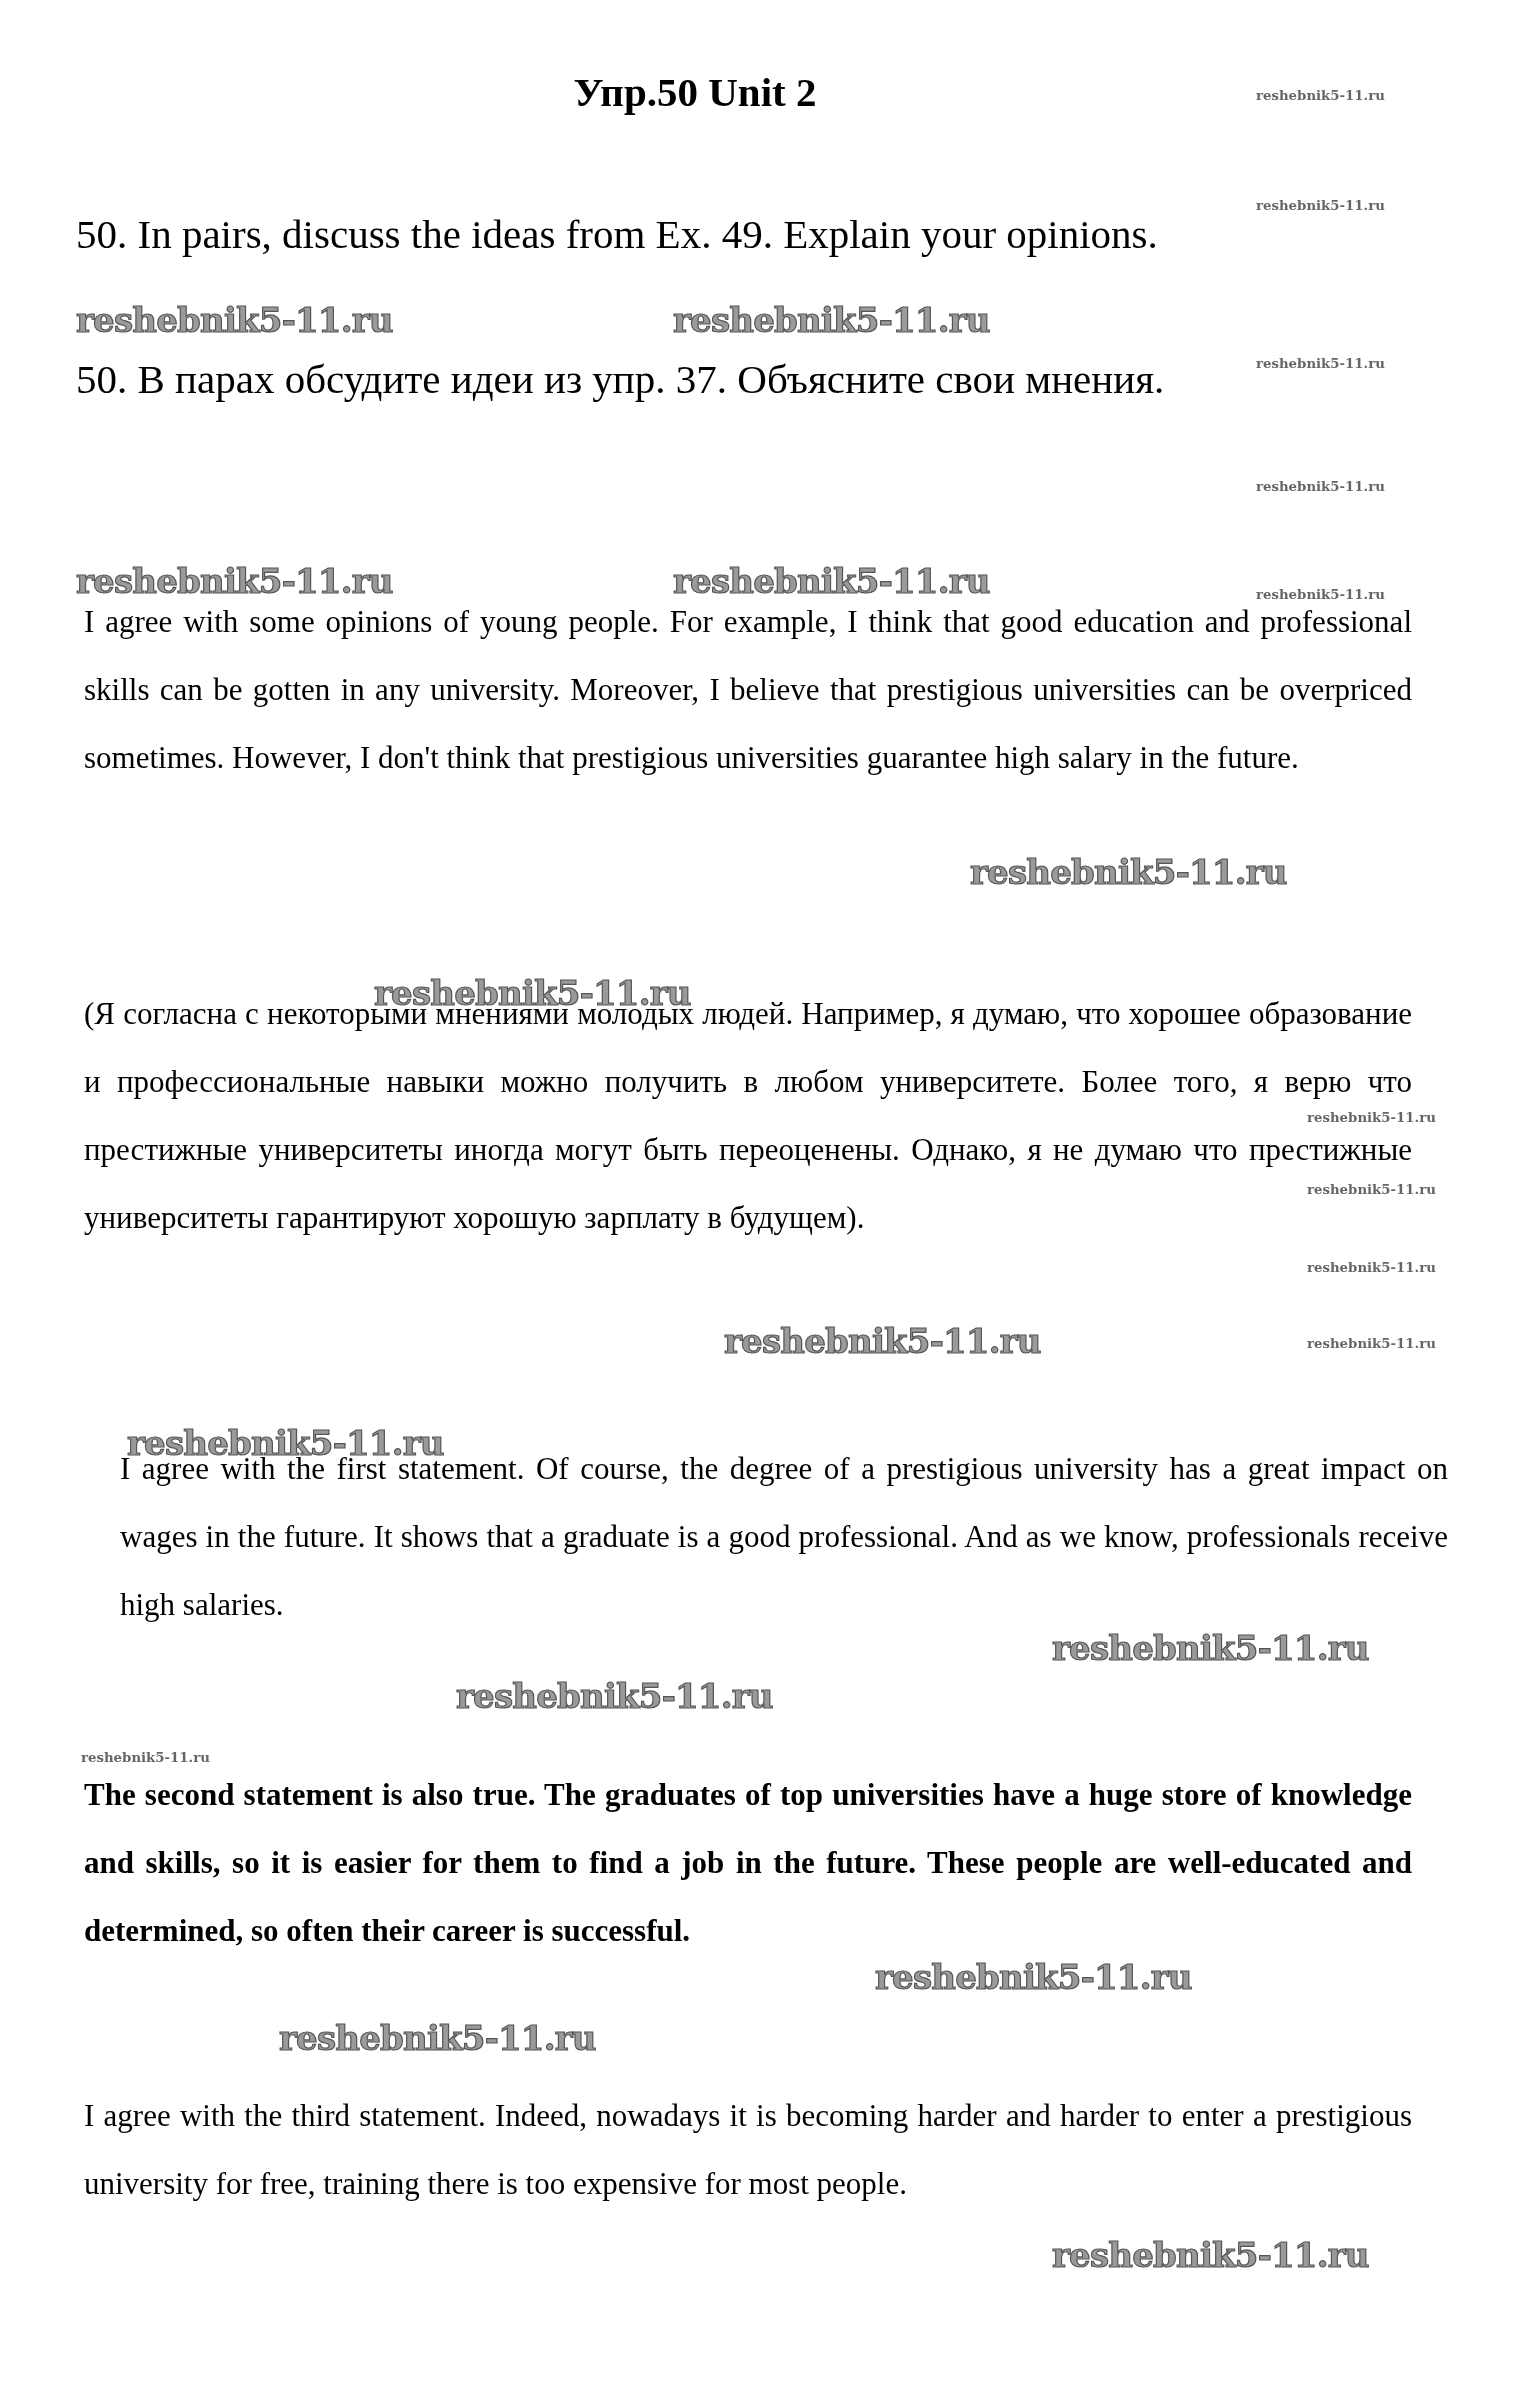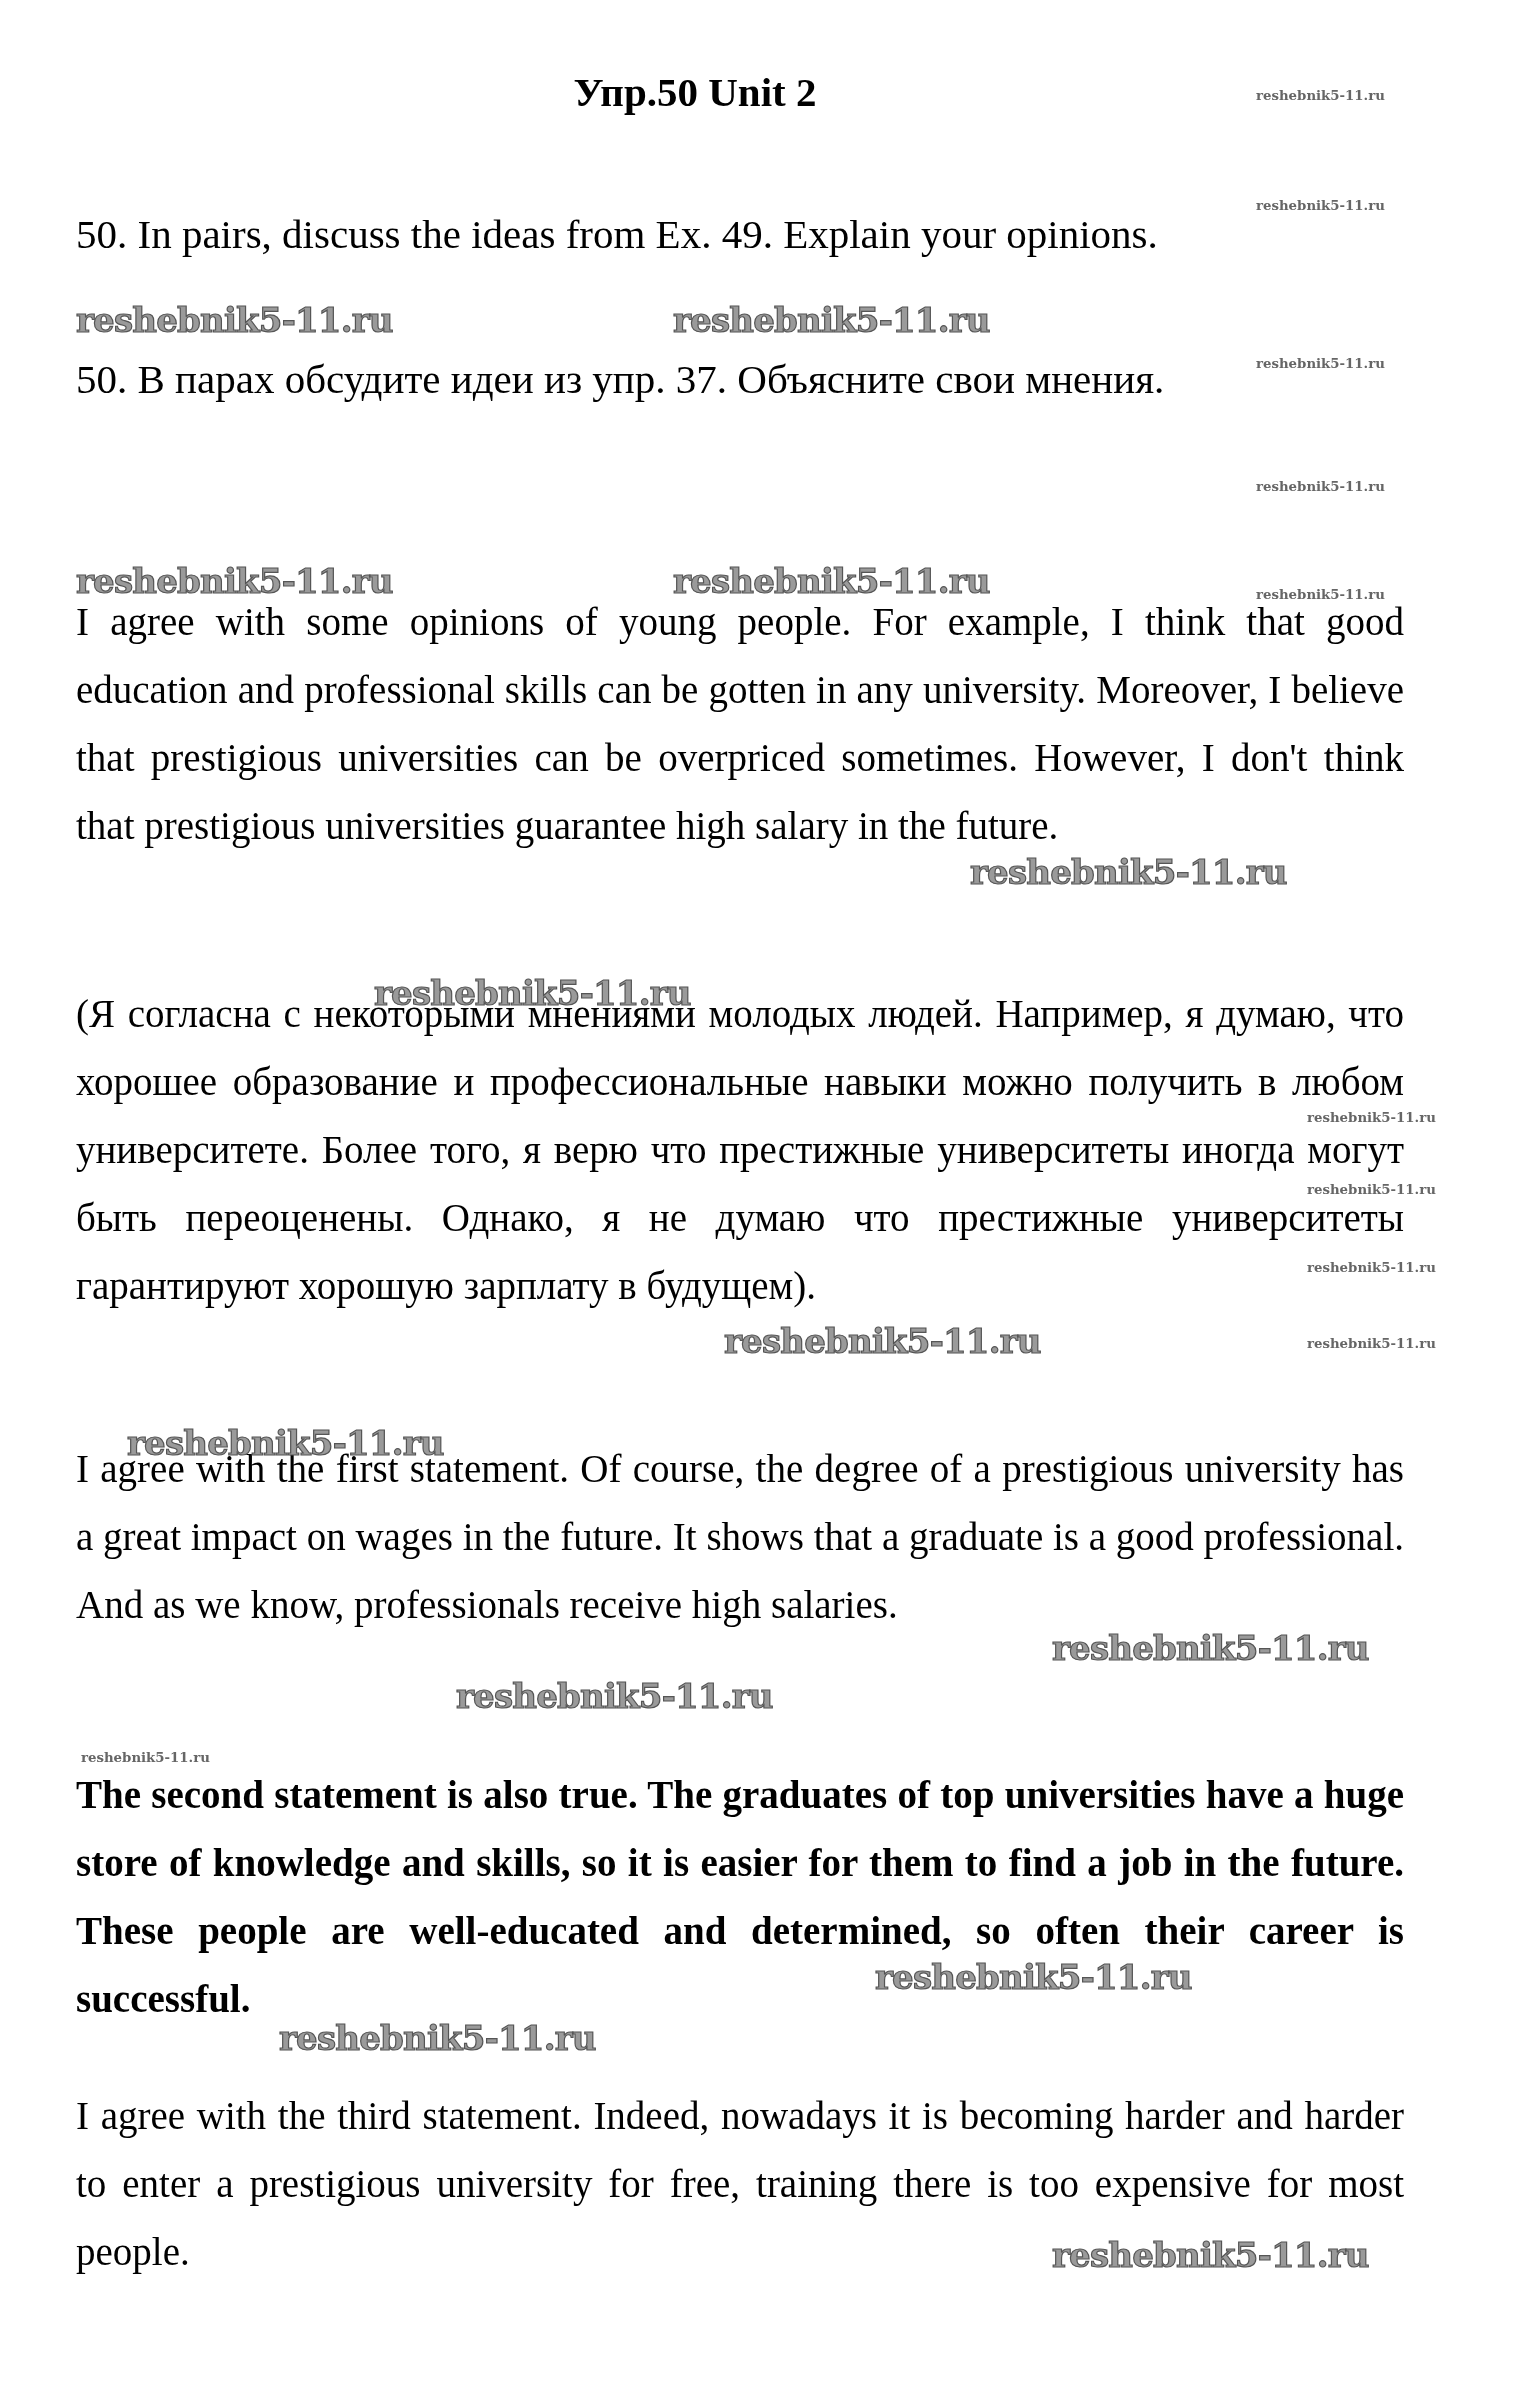--- a/index.html
+++ b/index.html
@@ -2,39 +2,39 @@
 <html style="font-size:12.5px"><head>
 <meta charset="utf-8">
 <style>
   html, body { margin: 0; padding: 0; background: #ffffff; }
   body { width: 1516px; height: 2401px; position: relative; overflow: hidden;
          font-family: "Liberation Serif", "DejaVu Serif", serif; color: #000; }
   .title { position: absolute; top: 69px; left: 0; width: 1516px; text-align: center;
            font-weight: bold; font-size: 41px; line-height: 47px; margin-left: -63px; }
   .heading { position: absolute; left: 76px; width: 1330px; font-weight: normal;
              font-size: 41px; line-height: 47px; white-space: nowrap; }
-  .para { position: absolute; left: 76px; width: 1328px; font-size: 39px;
+  .para { position: absolute; left: 84px; width: 1328px; font-size: 31px;
           line-height: 68px; text-align: justify; }
   .wm-big { position: absolute; font-family: "DejaVu Serif", serif; font-weight: bold;
             font-size: 34px; color: #9a9a9a; letter-spacing: -0.8px;
             -webkit-text-stroke: 1.2px #555; white-space: nowrap; line-height: 39px; }
   .wm-small { position: absolute; font-family: "DejaVu Serif", serif; font-weight: bold;
               font-size: 13.3px; color: #666; white-space: nowrap; line-height: 15.6px; }
 </style>
 </head>
 <body>
 
 <div class="title">Упр.50 Unit 2</div>
 
 <div class="heading" style="top:211px;">50. In pairs, discuss the ideas from Ex. 49. Explain your opinions.</div>
 <div class="heading" style="top:356px;">50. В парах обсудите идеи из упр. 37. Объясните свои мнения.</div>
 
 <div class="para" style="top:588px;">I agree with some opinions of young people. For example, I think that good education and professional skills can be gotten in any university. Moreover, I believe that prestigious universities can be overpriced sometimes. However, I don't think that prestigious universities guarantee high salary in the future.</div>
 <div class="para" style="top:980px;">(Я согласна с некоторыми мнениями молодых людей. Например, я думаю, что хорошее образование и профессиональные навыки можно получить в любом университете. Более того, я верю что престижные университеты иногда могут быть переоценены. Однако, я не думаю что престижные университеты гарантируют хорошую зарплату в будущем).</div>
-<div class="para" style="top:1435px;">I agree with the first statement. Of course, the degree of a prestigious university has a great impact on wages in the future. It shows that a graduate is a good professional. And as we know, professionals receive high salaries.</div>
+<div class="para" style="top:1435px;margin-left:36px;">I agree with the first statement. Of course, the degree of a prestigious university has a great impact on wages in the future. It shows that a graduate is a good professional. And as we know, professionals receive high salaries.</div>
 <div class="para" style="top:1761px;font-weight:bold;">The second statement is also true. The graduates of top universities have a huge store of knowledge and skills, so it is easier for them to find a job in the future. These people are well-educated and determined, so often their career is successful.</div>
 <div class="para" style="top:2082px;">I agree with the third statement. Indeed, nowadays it is becoming harder and harder to enter a prestigious university for free, training there is too expensive for most people.</div>
 
 <div class="wm-small" style="left:1256px; top:88px;">reshebnik5-11.ru</div>
 <div class="wm-small" style="left:1256px; top:198px;">reshebnik5-11.ru</div>
 <div class="wm-small" style="left:1256px; top:356px;">reshebnik5-11.ru</div>
 <div class="wm-small" style="left:1256px; top:479px;">reshebnik5-11.ru</div>
 <div class="wm-small" style="left:1256px; top:587px;">reshebnik5-11.ru</div>
 <div class="wm-small" style="left:1307px; top:1110px;">reshebnik5-11.ru</div>
 <div class="wm-small" style="left:1307px; top:1182px;">reshebnik5-11.ru</div>

